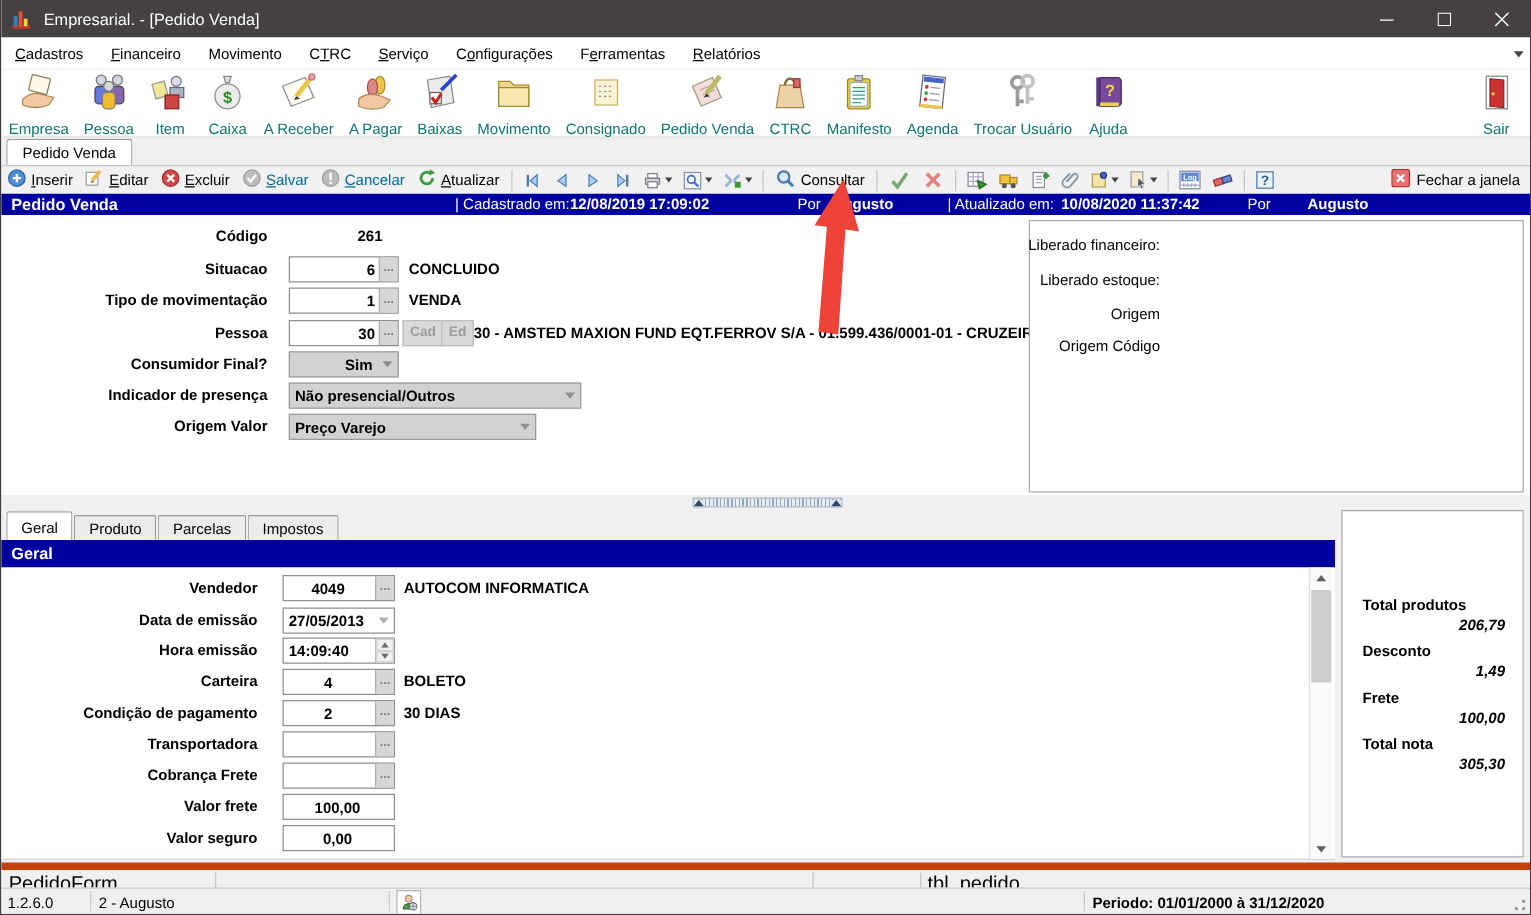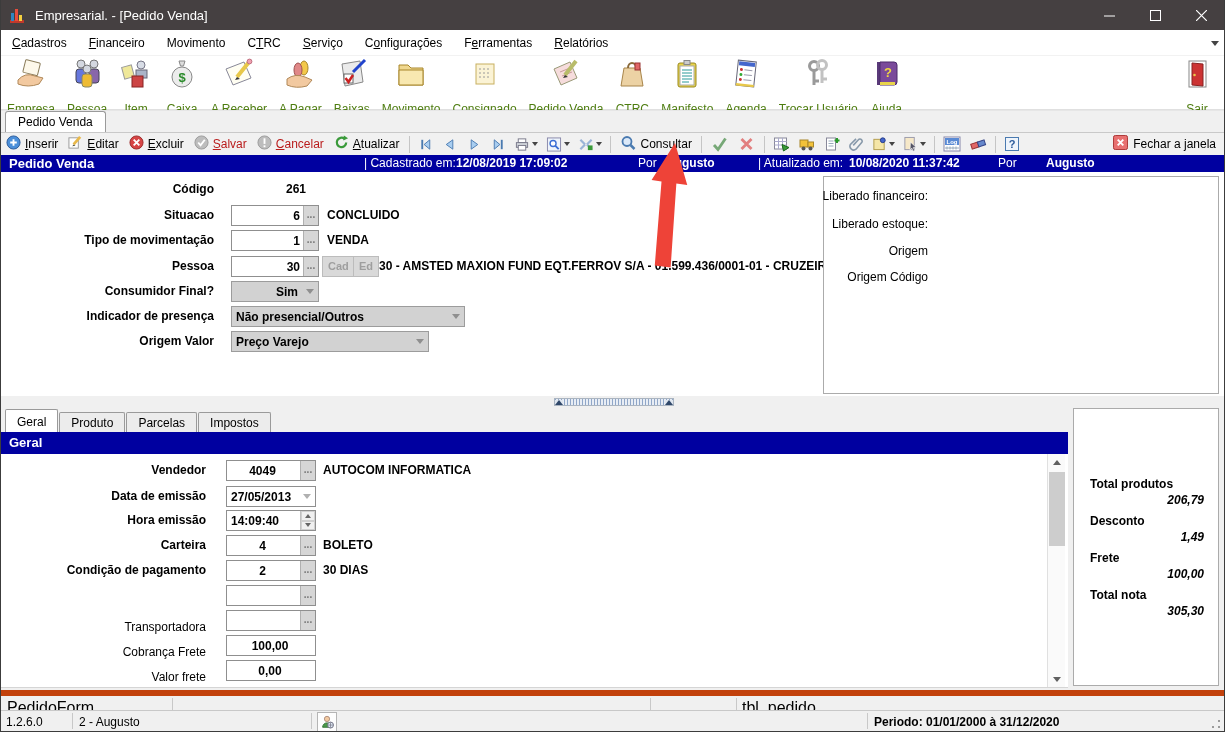--- a/index.html
+++ b/index.html
@@ -12,47 +12,47 @@
   .wincontrols{margin-left:auto;display:flex;height:100%;}
   .winbtn{width:46px;height:100%;display:flex;align-items:center;justify-content:center;}
   
   .menubar{position:absolute;left:0;top:30px;width:100%;height:26px;background:#fff;display:flex;align-items:center;border-bottom:1px solid #f2f2f2;}
   .menuitem{padding:0 11px;font-size:12px;color:#000;}
   .u{text-decoration:underline;}
   .overflow-chev{position:absolute;right:5px;top:41px;width:0;height:0;border-left:4px solid transparent;border-right:4px solid transparent;border-top:5px solid #444;}
   
   .bigbar{position:absolute;left:0;top:56px;width:100%;height:54px;background:#fff;display:flex;align-items:flex-start;border-bottom:1px solid #e0e0e0;}
   .titem{display:flex;flex-direction:column;align-items:center;padding:2px 6px 0 6px;}
-  .titem .tlabel{font-size:12px;color:#4d7c0f;margin-top:12px;white-space:nowrap;}
+  .titem .tlabel{font-size:12px;color:#0f766e;margin-top:6px;white-space:nowrap;}
   .titem svg{display:block;}
   .titem.sair{margin-left:auto;padding-right:10px;}
   
   .tabrow{position:absolute;left:0;top:110px;width:100%;height:22px;background:#f0f0f0;border-top:1px solid #e6e6e6;}
   .apptab{position:absolute;left:4px;bottom:0;height:21px;background:#fff;border:1px solid #9a9a9a;border-bottom:none;border-radius:3px 3px 0 0;font-size:12px;padding:3px 12px 0 12px;}
   
   .actionbar{position:absolute;left:0;top:132px;width:100%;height:23px;background:#f1f1f1;display:flex;align-items:center;font-size:12px;border-top:1px solid #c9c9c9;}
   .abtn{display:flex;align-items:center;gap:4px;padding:0 5px;white-space:nowrap;color:#000;}
-  .abtn.disabled{color:#b91c1c;}
+  .abtn.disabled{color:#0369a1;}
   .sep{width:1px;height:17px;background:#c5c5c5;margin:0 4px;}
   .ddchev{width:0;height:0;border-left:3px solid transparent;border-right:3px solid transparent;border-top:4px solid #444;margin-left:2px;}
   .iconbtn{display:flex;align-items:center;padding:0 4px;}
   .fecharbtn{margin-left:auto;display:flex;align-items:center;gap:5px;padding-right:8px;font-size:12px;padding-left:10px;}
   
   .blueheader{position:absolute;left:0;top:155px;width:100%;height:17px;background:#0000a0;color:#fff;font-size:12px;}
   .blueheader span{position:absolute;top:1px;white-space:nowrap;}
   .bh-title{left:8px;font-weight:bold;font-size:13px;}
   .bh-cadl{left:363px;}.bh-cadv{left:455px;font-weight:bold;}
   .bh-por1{left:637px;}.bh-cadu{left:665px;font-weight:bold;}
   .bh-atul{left:757px;}.bh-atuv{left:848px;font-weight:bold;}
   .bh-por2{left:997px;}.bh-atuu{left:1045px;font-weight:bold;}
   
   .formarea{position:absolute;left:0;top:172px;width:100%;height:224px;background:#fff;}
   .frow{position:absolute;left:8px;width:100%;height:22px;padding-left:16px;}
   .flabel{position:absolute;left:0;top:3px;width:205px;text-align:right;font-size:12px;font-weight:bold;color:#000;white-space:nowrap;}
-  .flabel.nb{font-weight:normal;margin-top:32px;}
+  .flabel.nb{font-weight:bold;}
   .plainval{position:absolute;left:222px;top:3px;width:75px;text-align:right;font-weight:bold;font-size:12px;}
   .lookup{position:absolute;left:222px;top:0;height:21px;border:1px solid #8f8f8f;background:#fff;display:flex;}
   .lookup .val{flex:1;text-align:right;font-weight:bold;font-size:12px;padding:3px 3px 0 2px;}
   .dots{width:15px;background:#d6d6d6;border-left:1px solid #b0b0b0;color:#777;font-weight:bold;font-size:10px;text-align:center;line-height:17px;}
   .fdesc{position:absolute;top:3px;font-weight:bold;font-size:12px;white-space:nowrap;}
   .minibtn{position:absolute;top:0;height:21px;padding:3px 5px 0 5px;background:#d9d9d9;border:1px solid #bcbcbc;color:#9e9e9e;font-weight:bold;font-size:11px;}
   .ddl{position:absolute;left:222px;top:0;height:21px;background:#d2d2d2;border:1px solid #9c9c9c;display:flex;align-items:center;}
   .ddl .dval{flex:1;font-weight:bold;font-size:12px;padding:0 4px;white-space:nowrap;}
   .ddl .dval.right{text-align:right;}
   .ddl .chev{width:16px;display:flex;justify-content:center;}

